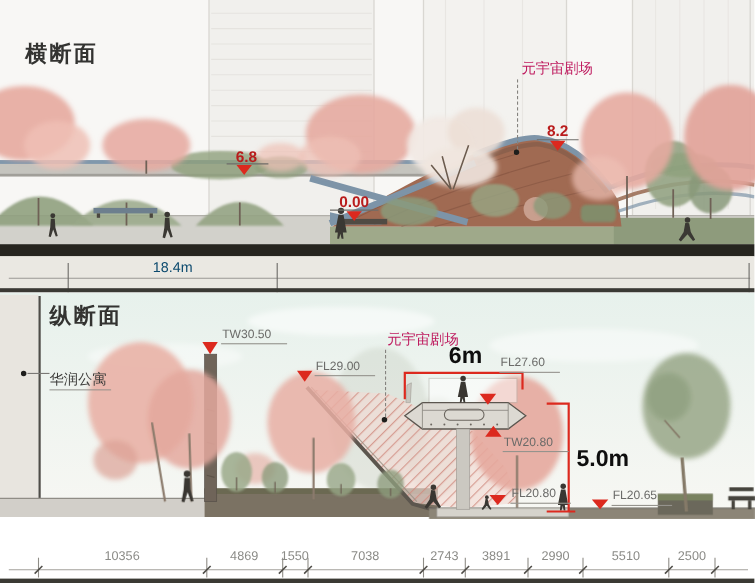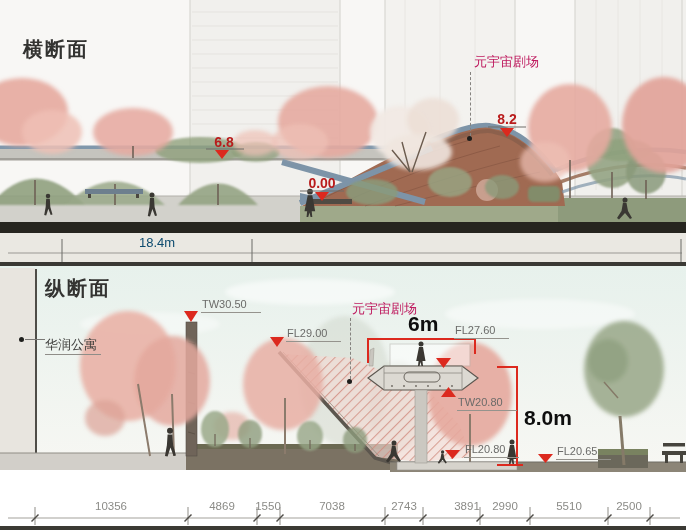--- a/index.html
+++ b/index.html
@@ -403,31 +403,31 @@
   <div class="lbl dim-t" style="left:62px;top:236px;width:190px;">18.4m</div>
 
   <div class="lbl stitle" style="left:45px;top:277px;">纵断面</div>
   <div class="lbl cn13u" style="left:45px;top:326px;margin-top:12px;">华润公寓</div>
   <div class="dot" style="left:19px;top:337px;"></div>
   <div class="leader-h" style="left:25px;top:339px;width:20px;"></div>
   <div class="lbl cn13" style="left:352px;top:302px;">元宇宙剧场</div>
   <div class="leader-v" style="left:350px;top:318px;height:61px;"></div>
   <div class="dot" style="left:347px;top:379px;"></div>
   <div class="lbl size-ann" style="left:408px;top:312px;">6m</div>
-  <div class="lbl size-ann" style="left:524px;top:406px;">8.0m</div>
+  <div class="lbl size-ann" style="left:524px;top:406px;">5.0m</div>
   <div class="lbl elev" style="left:201px;top:298px;">TW30.50</div>
   <div class="lbl elev" style="left:286px;top:327px;">FL29.00</div>
   <div class="lbl elev" style="left:454px;top:324px;">FL27.60</div>
   <div class="lbl elev" style="left:457px;top:396px;">TW20.80</div>
   <div class="lbl elev" style="left:464px;top:443px;">FL20.80</div>
   <div class="lbl elev" style="left:556px;top:445px;">FL20.65</div>
 
   <div class="lbl dim-b" style="left:111px;top:500px;">10356</div>
   <div class="lbl dim-b" style="left:222px;top:500px;">4869</div>
   <div class="lbl dim-b" style="left:268px;top:500px;">1550</div>
   <div class="lbl dim-b" style="left:332px;top:500px;">7038</div>
   <div class="lbl dim-b" style="left:404px;top:500px;">2743</div>
-  <div class="lbl dim-b" style="left:451px;top:500px;margin-left:16px;">3891</div>
+  <div class="lbl dim-b" style="left:451px;top:500px;">3891</div>
   <div class="lbl dim-b" style="left:505px;top:500px;">2990</div>
   <div class="lbl dim-b" style="left:569px;top:500px;">5510</div>
   <div class="lbl dim-b" style="left:629px;top:500px;">2500</div>
 
 </div>
 
 </body></html>

